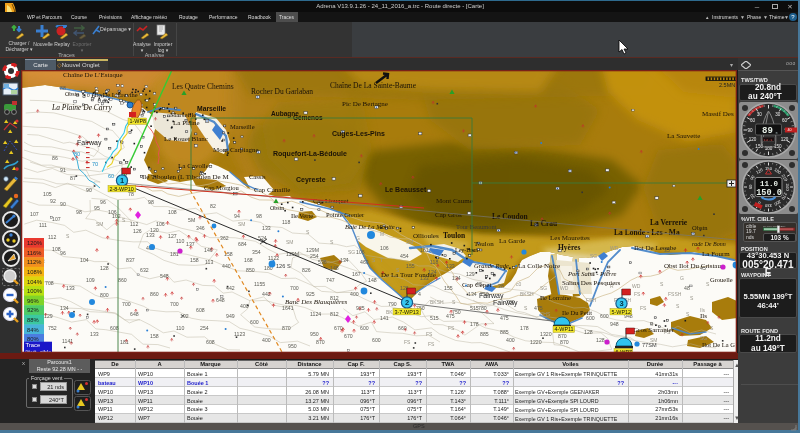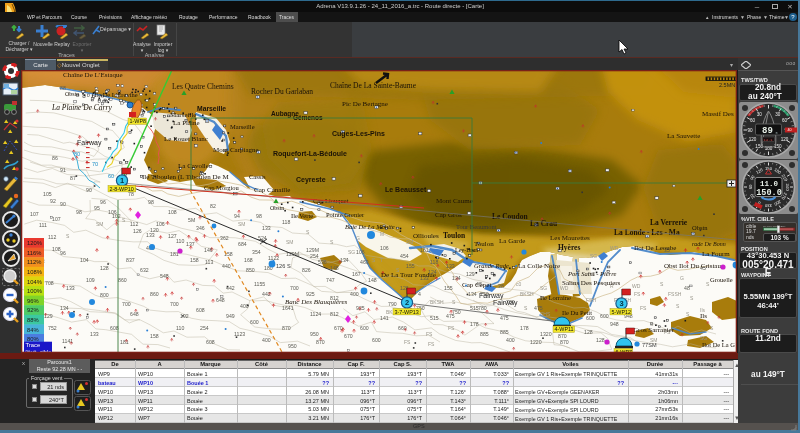--- a/index.html
+++ b/index.html
@@ -1393,17 +1393,17 @@
 <div class="abs" style="left:741px;top:246px;font-size:5.6px;font-weight:bold;color:#e8e8e8;">POSITION</div>
     <div class="abs" style="left:739px;top:252px;width:58px;height:17px;background:#1c1c1c;border:1px solid #4a4a4a;border-radius:2px;"></div>
     <div class="abs" style="left:739px;top:252.0px;width:58px;text-align:center;font-size:7.6px;font-weight:bold;color:#f2f2f2;line-height:8.5px;">43°30.453 N</div>
     <div class="abs" style="left:739px;top:260.5px;width:58px;text-align:center;font-size:10px;font-weight:bold;color:#f2f2f2;line-height:8.5px;">005°20.471 E</div>
     <div class="abs" style="left:741px;top:272px;font-size:5.6px;font-weight:bold;color:#e8e8e8;">WAYPOINT</div>
     <div class="abs" style="left:739px;top:278px;width:58px;height:40px;background:#1c1c1c;border:1px solid #4a4a4a;border-radius:2px;"></div>
     <div class="abs" style="left:739px;top:292px;width:58px;text-align:center;font-size:7.6px;font-weight:bold;color:#f2f2f2;line-height:9px;">5.55MN 199°T<br>46:44’</div>
     <div class="abs" style="left:741px;top:328px;font-size:5.6px;font-weight:bold;color:#e8e8e8;">ROUTE FOND</div>
     <div class="abs" style="left:739px;top:334px;width:58px;height:19px;background:#1c1c1c;border:1px solid #4a4a4a;border-radius:2px;"></div>
     <div class="abs" style="left:739px;top:334.0px;width:58px;text-align:center;font-size:8.2px;font-weight:bold;color:#f2f2f2;line-height:9.5px;">11.2nd</div>
-    <div class="abs" style="left:739px;top:343.5px;width:58px;text-align:center;font-size:8.2px;font-weight:bold;color:#f2f2f2;line-height:9.5px;margin-top:26px;">au 149°T</div>
+    <div class="abs" style="left:739px;top:343.5px;width:58px;text-align:center;font-size:8.2px;font-weight:bold;color:#f2f2f2;line-height:9.5px;">au 149°T</div>
     <div class="abs" style="left:741px;top:384px;width:57px;height:1px;background:#4e4e4e;"></div>
     <svg class="abs" style="left:790px;top:424px" width="7" height="7" viewBox="0 0 7 7">
       <path d="M6,1 L6,6 L1,6 M6,3.5 L3.5,6" stroke="#888" stroke-width="0.8" fill="none"></path>
     </svg>
 </div>
 </body></html>

